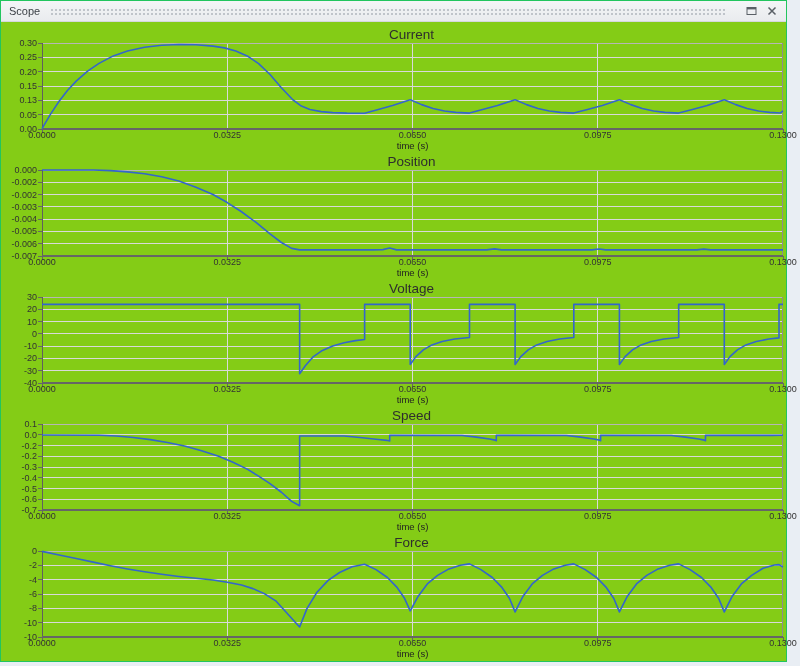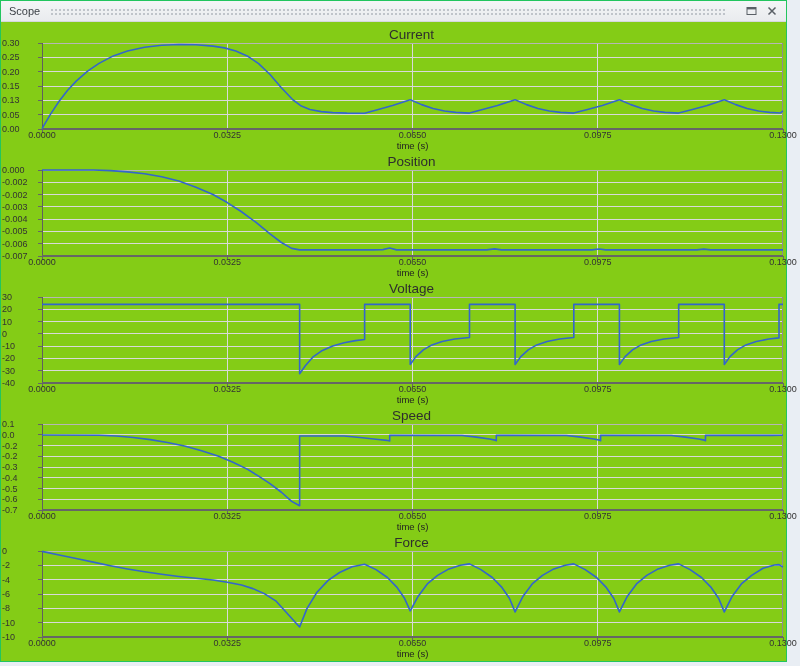--- a/index.html
+++ b/index.html
@@ -32,21 +32,21 @@
   .content{position:relative;padding-top:2px;}
   .plot-block{height:127px;position:relative;}
   .plot-title{
     height:19px;line-height:22px;text-align:center;
     margin-left:40px;width:741px;
     font-size:13.5px;color:#2e2e2e;
   }
   .chart-area{position:relative;height:86px;margin-left:1px;}
   .plot-svg{position:absolute;left:40px;top:0;overflow:visible;display:block;}
   .ylab{
-    position:absolute;left:0;width:35px;
+    position:absolute;left:0;width:35px;text-align:right;
     font-size:9px;color:#333;line-height:10px;
   }
   .xrow{position:relative;height:11px;margin-left:1px;}
   .xlab{
     position:absolute;top:1px;width:60px;text-align:center;
     font-size:9px;color:#333;
   }
   .timerow{
     height:11px;margin-left:41px;width:741px;text-align:center;
     font-size:9.5px;color:#222;

